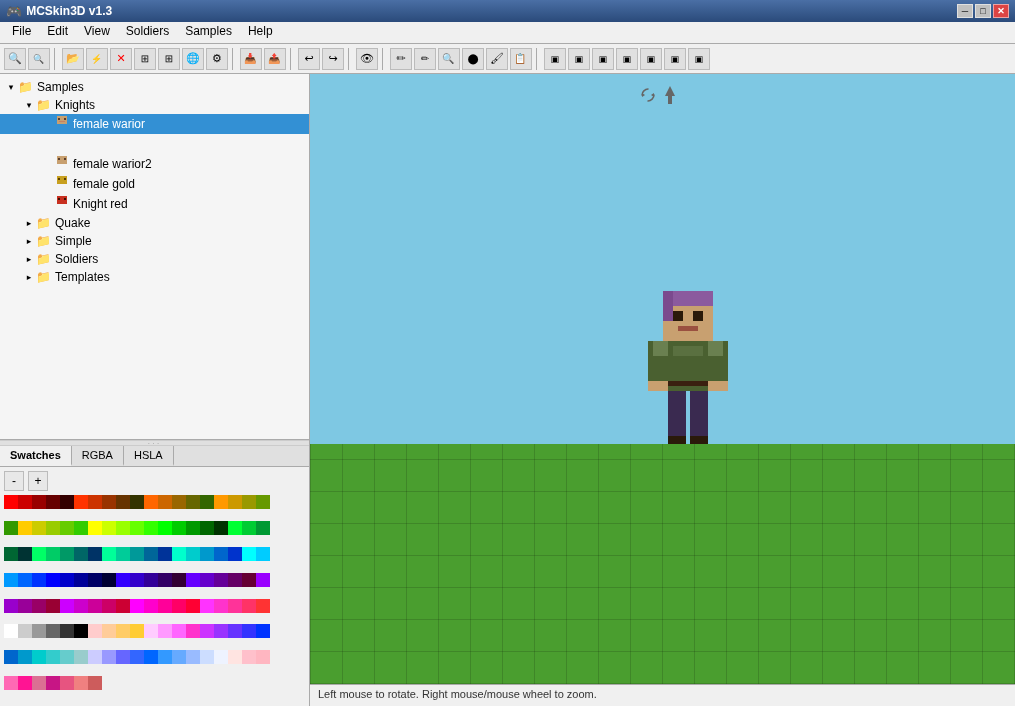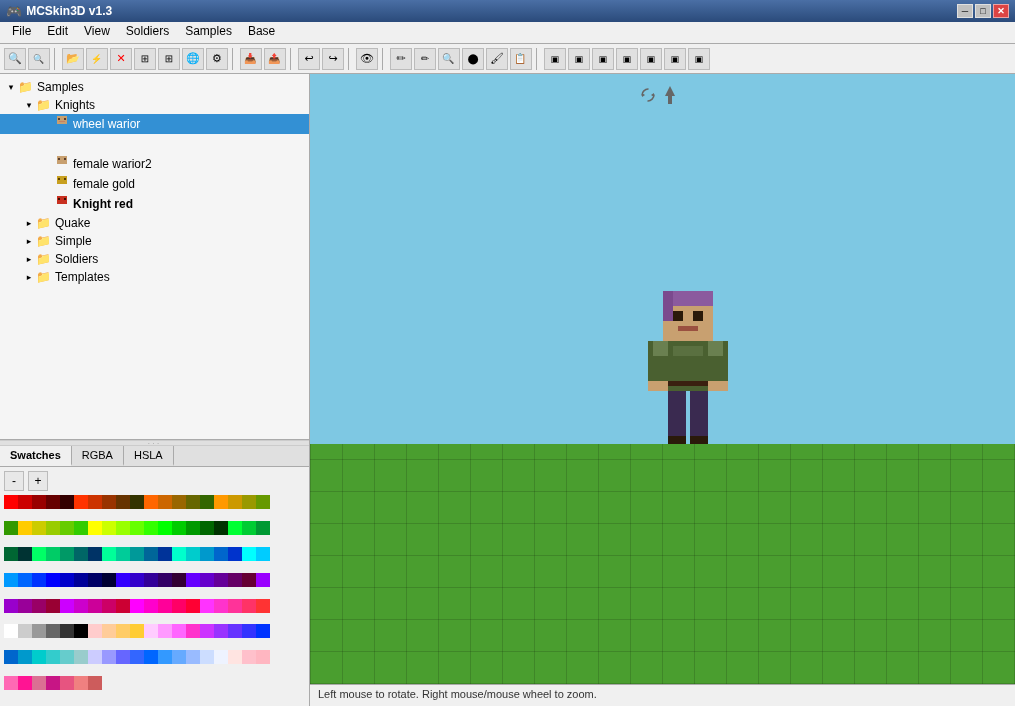--- a/index.html
+++ b/index.html
@@ -156,21 +156,21 @@
     <div class="title-btn close">✕</div>
   </div>
 </div>
 
 <div id="menubar">
   <div class="menu-item">File</div>
   <div class="menu-item">Edit</div>
   <div class="menu-item">View</div>
   <div class="menu-item">Soldiers</div>
   <div class="menu-item">Samples</div>
-  <div class="menu-item">Base</div>
+  <div class="menu-item">Help</div>
 </div>
 
 <div id="toolbar">
 
   <div class="tb-btn">🔍</div>
   <div class="tb-btn" style="font-size:9px;">🔍</div>
   <div class="tb-sep"></div>
   <div class="tb-btn">📂</div>
   <div class="tb-btn" style="font-size:9px;">⚡</div>
   <div class="tb-btn" style="color:red;">✕</div>
@@ -223,21 +223,21 @@
       </div>
 
       <div class="tree-item selected" style="padding-left: 40px;">
         <span class="tree-arrow leaf"></span>
         <svg class="skin-preview" width="16" height="16" viewBox="0 0 16 16">
           <rect x="3" y="0" width="10" height="8" fill="#c8a070"></rect>
           <rect x="4" y="2" width="2" height="2" fill="#5a3e2b"></rect>
           <rect x="10" y="2" width="2" height="2" fill="#5a3e2b"></rect>
           <rect x="5" y="5" width="6" height="1" fill="#c88060"></rect>
         </svg>
-        <span>wheel warior</span>
+        <span>female warior</span>
       </div>
 
       <div class="tree-item" style="padding-left: 40px; margin-top: 20px;">
         <span class="tree-arrow leaf"></span>
         <svg class="skin-preview" width="16" height="16" viewBox="0 0 16 16">
           <rect x="3" y="0" width="10" height="8" fill="#c8a070"></rect>
           <rect x="4" y="2" width="2" height="2" fill="#5a3e2b"></rect>
           <rect x="10" y="2" width="2" height="2" fill="#5a3e2b"></rect>
         </svg>
         <span>female warior2</span>
@@ -247,21 +247,21 @@
       <div class="tree-item" style="padding-left: 40px;">
         <span class="tree-arrow leaf"></span>
         <svg class="skin-preview" width="16" height="16" viewBox="0 0 16 16">
           <rect x="3" y="0" width="10" height="8" fill="#c8a020"></rect>
           <rect x="4" y="2" width="2" height="2" fill="#5a3e00"></rect>
           <rect x="10" y="2" width="2" height="2" fill="#5a3e00"></rect>
         </svg>
         <span>female gold</span>
       </div>
 
-      <div class="tree-item" style="padding-left: 40px; font-weight: bold;">
+      <div class="tree-item" style="padding-left: 40px;">
         <span class="tree-arrow leaf"></span>
         <svg class="skin-preview" width="16" height="16" viewBox="0 0 16 16">
           <rect x="3" y="0" width="10" height="8" fill="#c83020"></rect>
           <rect x="4" y="2" width="2" height="2" fill="#3a0e00"></rect>
           <rect x="10" y="2" width="2" height="2" fill="#3a0e00"></rect>
         </svg>
         <span>Knight red</span>
       </div>
 
       <div class="tree-item" style="padding-left: 22px;">

